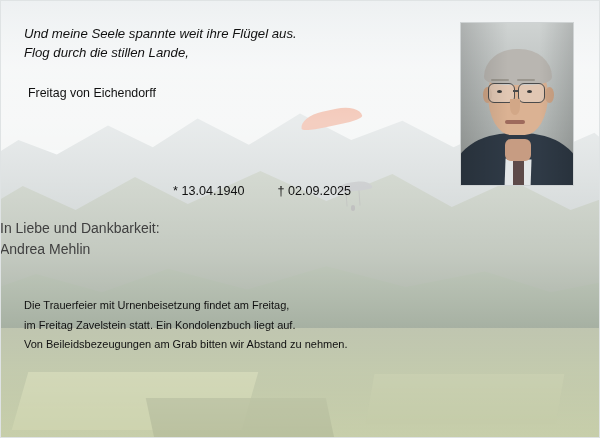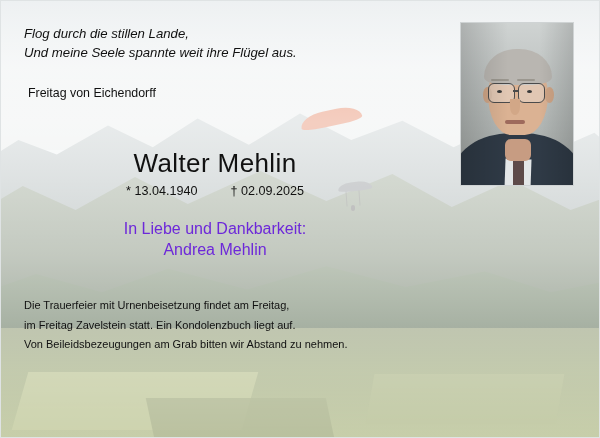--- a/index.html
+++ b/index.html
@@ -153,30 +153,31 @@
     letter-spacing: .4px;
     color: #111;
   }
   .dates {
     position: absolute;
     left: 0; top: 184px;
     width: 430px;
     text-align: center;
     font-size: 12.6px;
     color: #111;
+    padding-left: 47px;
   }
   .dates .sep { display: inline-block; width: 26px; }
   .dedication {
     position: absolute;
     left: 0; top: 218px;
     width: 430px;
-    text-align: center;
-    font-size: 16px;
+    text-align: left;
+    font-size: 14px;
     line-height: 21px;
-    color: #6d28d9;
+    color: #404040;
   }
   .ceremony {
     position: absolute;
     left: 24px; top: 296px;
     width: 552px;
     font-size: 11px;
     line-height: 19.5px;
     color: #111;
   }
   .address {
@@ -307,27 +308,26 @@
     <div class="glider-canopy glider1"></div>
     <div class="glider-canopy glider2"></div>
     <div class="glider-lines"></div>
     <div class="glider-pilot glider2-pilot"></div>
     <div class="haze"></div>
   </div>
 
   <div class="content">
 
     <div class="poem">
+      <div>Und meine Seele spannte weit ihre Flügel aus.</div>
       <div>Flog durch die stillen Lande,</div>
-      <div>Und meine Seele spannte weit ihre Flügel aus.</div>
     </div>
 
     <div class="poem-attrib">Freitag von Eichendorff</div>
 
-    <div class="name">Walter Mehlin</div>
 
     <div class="dates">
       <span>*</span>
       <span>13.04.1940</span>
       <span class="sep"></span>
       <span>†</span>
       <span>02.09.2025</span>
     </div>
 
     <div class="dedication">

